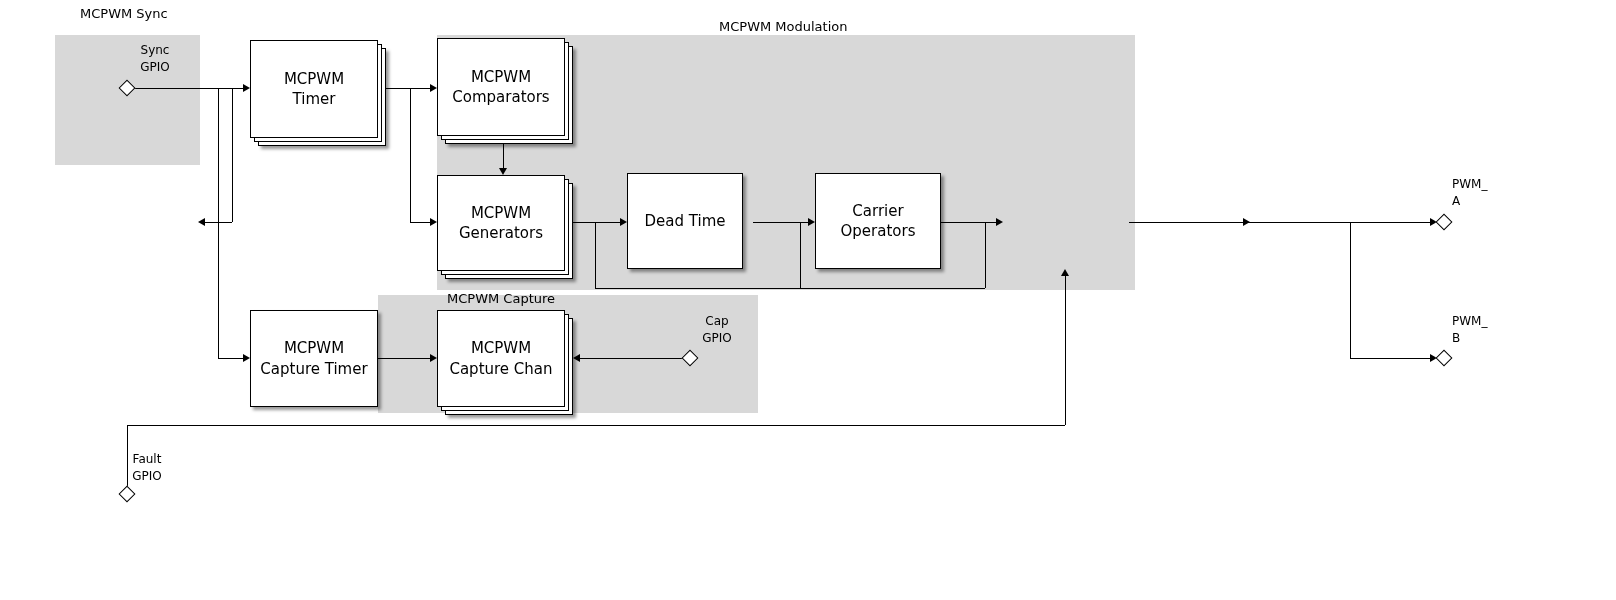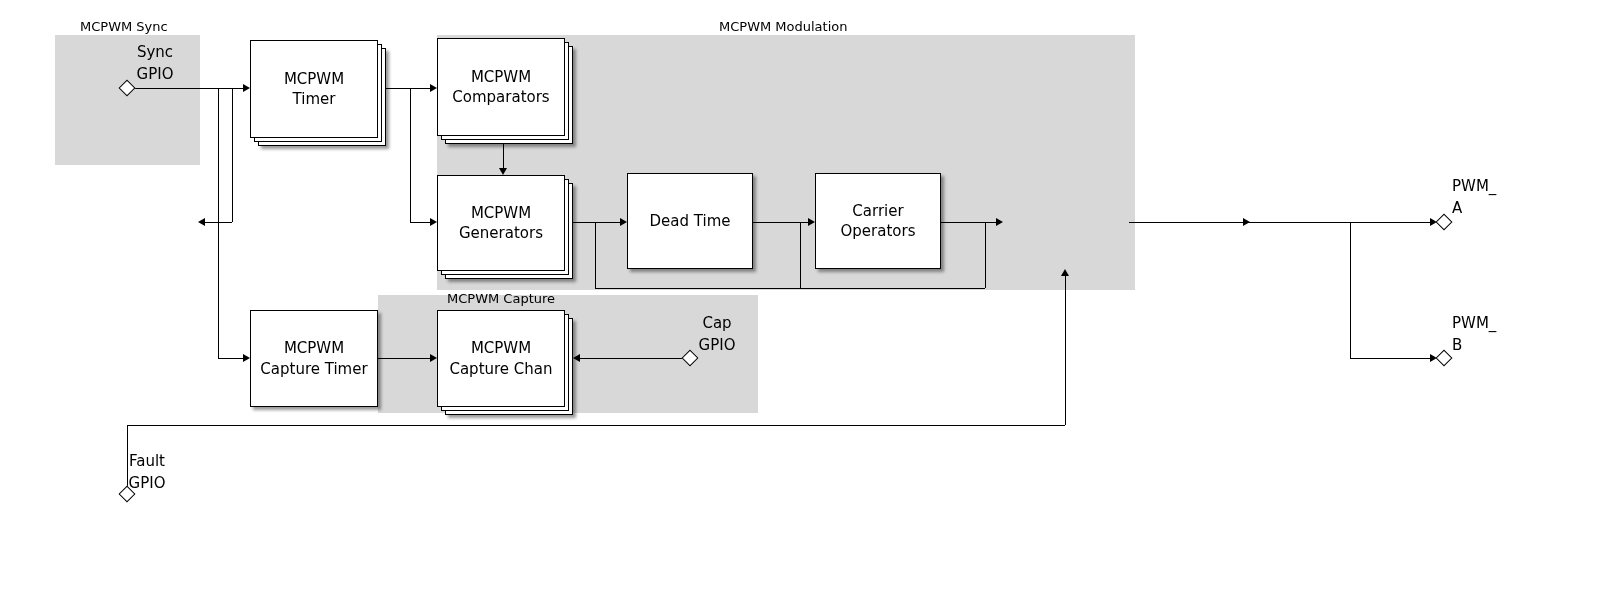--- a/index.html
+++ b/index.html
@@ -18,33 +18,33 @@
   .lbl{font-size:15px;line-height:1.35;text-align:center;white-space:pre-line;}
   .w{position:absolute;background:var(--line,#000);display:block;}
   .w.h{height:1px;}
   .w.v{width:1px;}
   .a{position:absolute;width:0;height:0;border:0 solid transparent;display:block;}
   .a.r{border-top-width:4px;border-bottom-width:4px;border-left:7px solid var(--line,#000);}
   .a.l{border-top-width:4px;border-bottom-width:4px;border-right:7px solid var(--line,#000);}
   .a.d{border-left-width:4px;border-right-width:4px;border-top:7px solid var(--line,#000);}
   .a.u{border-left-width:4px;border-right-width:4px;border-bottom:7px solid var(--line,#000);}
   .port{position:absolute;width:10px;height:10px;background:#fff;border:1px solid var(--line,#000);transform:rotate(45deg);display:block;}
-  .port-label{position:absolute;font-size:15px;line-height:1.45;white-space:pre-line;text-align:center;}
+  .port-label{position:absolute;font-size:12px;line-height:1.45;white-space:pre-line;text-align:center;}
   .port-label.left{text-align:left;}
 </style>
 </head>
 <body>
 
 <div class="canvas">
 
   <div class="region" style="left:55px;top:35px;width:145px;height:130px"></div>
   <div class="region" style="left:437px;top:35px;width:698px;height:255px"></div>
   <div class="region" style="left:378px;top:295px;width:380px;height:118px"></div>
 
-  <div class="region-label" style="left:80px;top:19px">MCPWM Sync</div>
+  <div class="region-label" style="left:80px;top:6px">MCPWM Sync</div>
   <div class="region-label" style="left:719px;top:19px">MCPWM Modulation</div>
   <div class="region-label" style="left:447px;top:291px">MCPWM Capture</div>
 
   <i class="w h" style="left:133px;top:88px;width:110px"></i>
   <i class="w v" style="left:218px;top:88px;height:270px"></i>
   <i class="w h" style="left:218px;top:358px;width:25px"></i>
   <i class="w h" style="left:205px;top:222px;width:27px"></i>
   <i class="w v" style="left:232px;top:88px;height:134px"></i>
   <i class="w h" style="left:386px;top:88px;width:44px"></i>
   <i class="w v" style="left:410px;top:88px;height:134px"></i>
@@ -103,21 +103,21 @@
 
   <div class="block stacked" style="left:437px;top:175px;width:128px;height:96px">
     <i class="ly ly2"></i>
     <i class="ly ly1"></i>
     <div class="face">
         <span class="lbl">MCPWM
 Generators</span>
       </div>
   </div>
 
-  <div class="block single" style="left:627px;top:173px;width:126px;height:96px">
+  <div class="block single" style="left:627px;top:173px;width:116px;height:96px">
     <div class="face">
         <span class="lbl">Dead Time</span>
       </div>
   </div>
 
   <div class="block single" style="left:815px;top:173px;width:126px;height:96px">
     <div class="face">
         <span class="lbl">Carrier
 Operators</span>
       </div>

